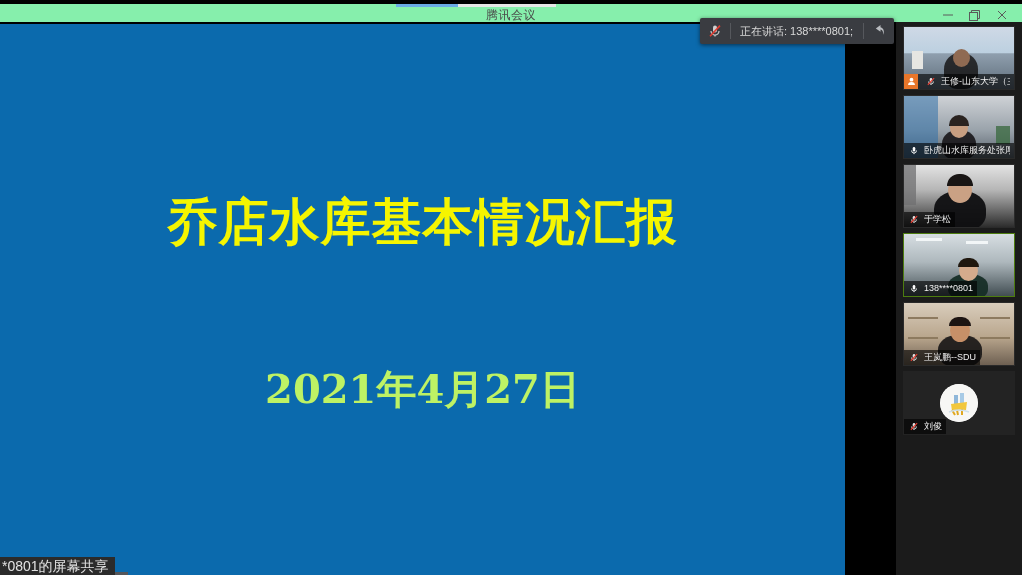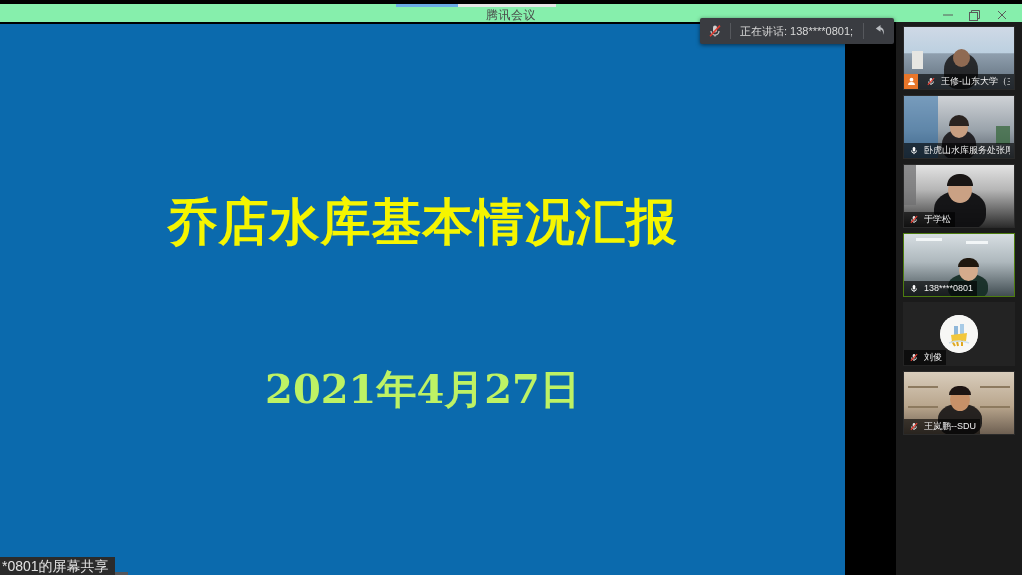--- a/index.html
+++ b/index.html
@@ -437,20 +437,43 @@
       </div>
       <div class="tile-label">
         <div class="mic-wrap">
           <svg width="10" height="11" viewBox="0 0 16 16">
             <rect x="6" y="2.5" width="4" height="7" rx="2" fill="#ffffff"></rect>
             <path d="M4 8 a4 4 0 0 0 8 0" fill="none" stroke="#ffffff" stroke-width="1.4"></path>
             <line x1="8" y1="12" x2="8" y2="13.8" stroke="#ffffff" stroke-width="1.4"></line>
           </svg>
         </div>
         <div class="tile-name">138****0801</div>
+      </div>
+    </div>
+
+    <div class="tile">
+      <div class="tile-video v-shelf">
+        <div style="position:absolute;left:4px;top:14px;width:30px;height:2px;background:#8d7a5f;"></div>
+        <div style="position:absolute;left:4px;top:34px;width:30px;height:2px;background:#8d7a5f;"></div>
+        <div style="position:absolute;right:4px;top:14px;width:30px;height:2px;background:#8d7a5f;"></div>
+        <div style="position:absolute;right:4px;top:34px;width:30px;height:2px;background:#8d7a5f;"></div>
+        <div class="vfig" style="left:34px;top:32px;width:44px;height:32px;background:rgba(26,24,24,.92);"></div>
+        <div class="vhead" style="left:46px;top:16px;width:20px;height:23px;background:#c79068;"></div>
+        <div style="position:absolute;left:45px;top:14px;width:22px;height:9px;background:#1d1412;border-radius:11px 11px 0 0;"></div>
+      </div>
+      <div class="tile-label">
+        <div class="mic-wrap">
+          <svg width="10" height="11" viewBox="0 0 16 16">
+            <rect x="6" y="2.5" width="4" height="7" rx="2" fill="#e3e3e3"></rect>
+            <path d="M4 8 a4 4 0 0 0 8 0" fill="none" stroke="#e3e3e3" stroke-width="1.4"></path>
+            <line x1="8" y1="12" x2="8" y2="13.6" stroke="#e3e3e3" stroke-width="1.4"></line>
+            <line x1="3" y1="13.2" x2="13" y2="2.6" stroke="#e83c31" stroke-width="1.8"></line>
+          </svg>
+        </div>
+        <div class="tile-name">王岚鹏--SDU</div>
       </div>
     </div>
 
     <div class="tile" style="background:#232323;">
       <div class="avatar-circle">
         <svg width="38" height="38" viewBox="0 0 38 38">
           <circle cx="19" cy="19" r="19" fill="#f7f7f5"></circle>
           <rect x="14" y="11" width="4" height="11" fill="#8fb7d9"></rect>
           <rect x="20" y="9" width="4" height="13" fill="#a8cbe6"></rect>
           <path d="M11 20 L27 18 L26 26 L12 27 Z" fill="#f2c73c"></path>
@@ -464,38 +487,15 @@
             <rect x="6" y="2.5" width="4" height="7" rx="2" fill="#e3e3e3"></rect>
             <path d="M4 8 a4 4 0 0 0 8 0" fill="none" stroke="#e3e3e3" stroke-width="1.4"></path>
             <line x1="8" y1="12" x2="8" y2="13.6" stroke="#e3e3e3" stroke-width="1.4"></line>
             <line x1="3" y1="13.2" x2="13" y2="2.6" stroke="#e83c31" stroke-width="1.8"></line>
           </svg>
         </div>
         <div class="tile-name">刘俊</div>
       </div>
     </div>
 
-    <div class="tile">
-      <div class="tile-video v-shelf">
-        <div style="position:absolute;left:4px;top:14px;width:30px;height:2px;background:#8d7a5f;"></div>
-        <div style="position:absolute;left:4px;top:34px;width:30px;height:2px;background:#8d7a5f;"></div>
-        <div style="position:absolute;right:4px;top:14px;width:30px;height:2px;background:#8d7a5f;"></div>
-        <div style="position:absolute;right:4px;top:34px;width:30px;height:2px;background:#8d7a5f;"></div>
-        <div class="vfig" style="left:34px;top:32px;width:44px;height:32px;background:rgba(26,24,24,.92);"></div>
-        <div class="vhead" style="left:46px;top:16px;width:20px;height:23px;background:#c79068;"></div>
-        <div style="position:absolute;left:45px;top:14px;width:22px;height:9px;background:#1d1412;border-radius:11px 11px 0 0;"></div>
-      </div>
-      <div class="tile-label">
-        <div class="mic-wrap">
-          <svg width="10" height="11" viewBox="0 0 16 16">
-            <rect x="6" y="2.5" width="4" height="7" rx="2" fill="#e3e3e3"></rect>
-            <path d="M4 8 a4 4 0 0 0 8 0" fill="none" stroke="#e3e3e3" stroke-width="1.4"></path>
-            <line x1="8" y1="12" x2="8" y2="13.6" stroke="#e3e3e3" stroke-width="1.4"></line>
-            <line x1="3" y1="13.2" x2="13" y2="2.6" stroke="#e83c31" stroke-width="1.8"></line>
-          </svg>
-        </div>
-        <div class="tile-name">王岚鹏--SDU</div>
-      </div>
-    </div>
-
 
   </div>
 </div>
 
 </body></html>

